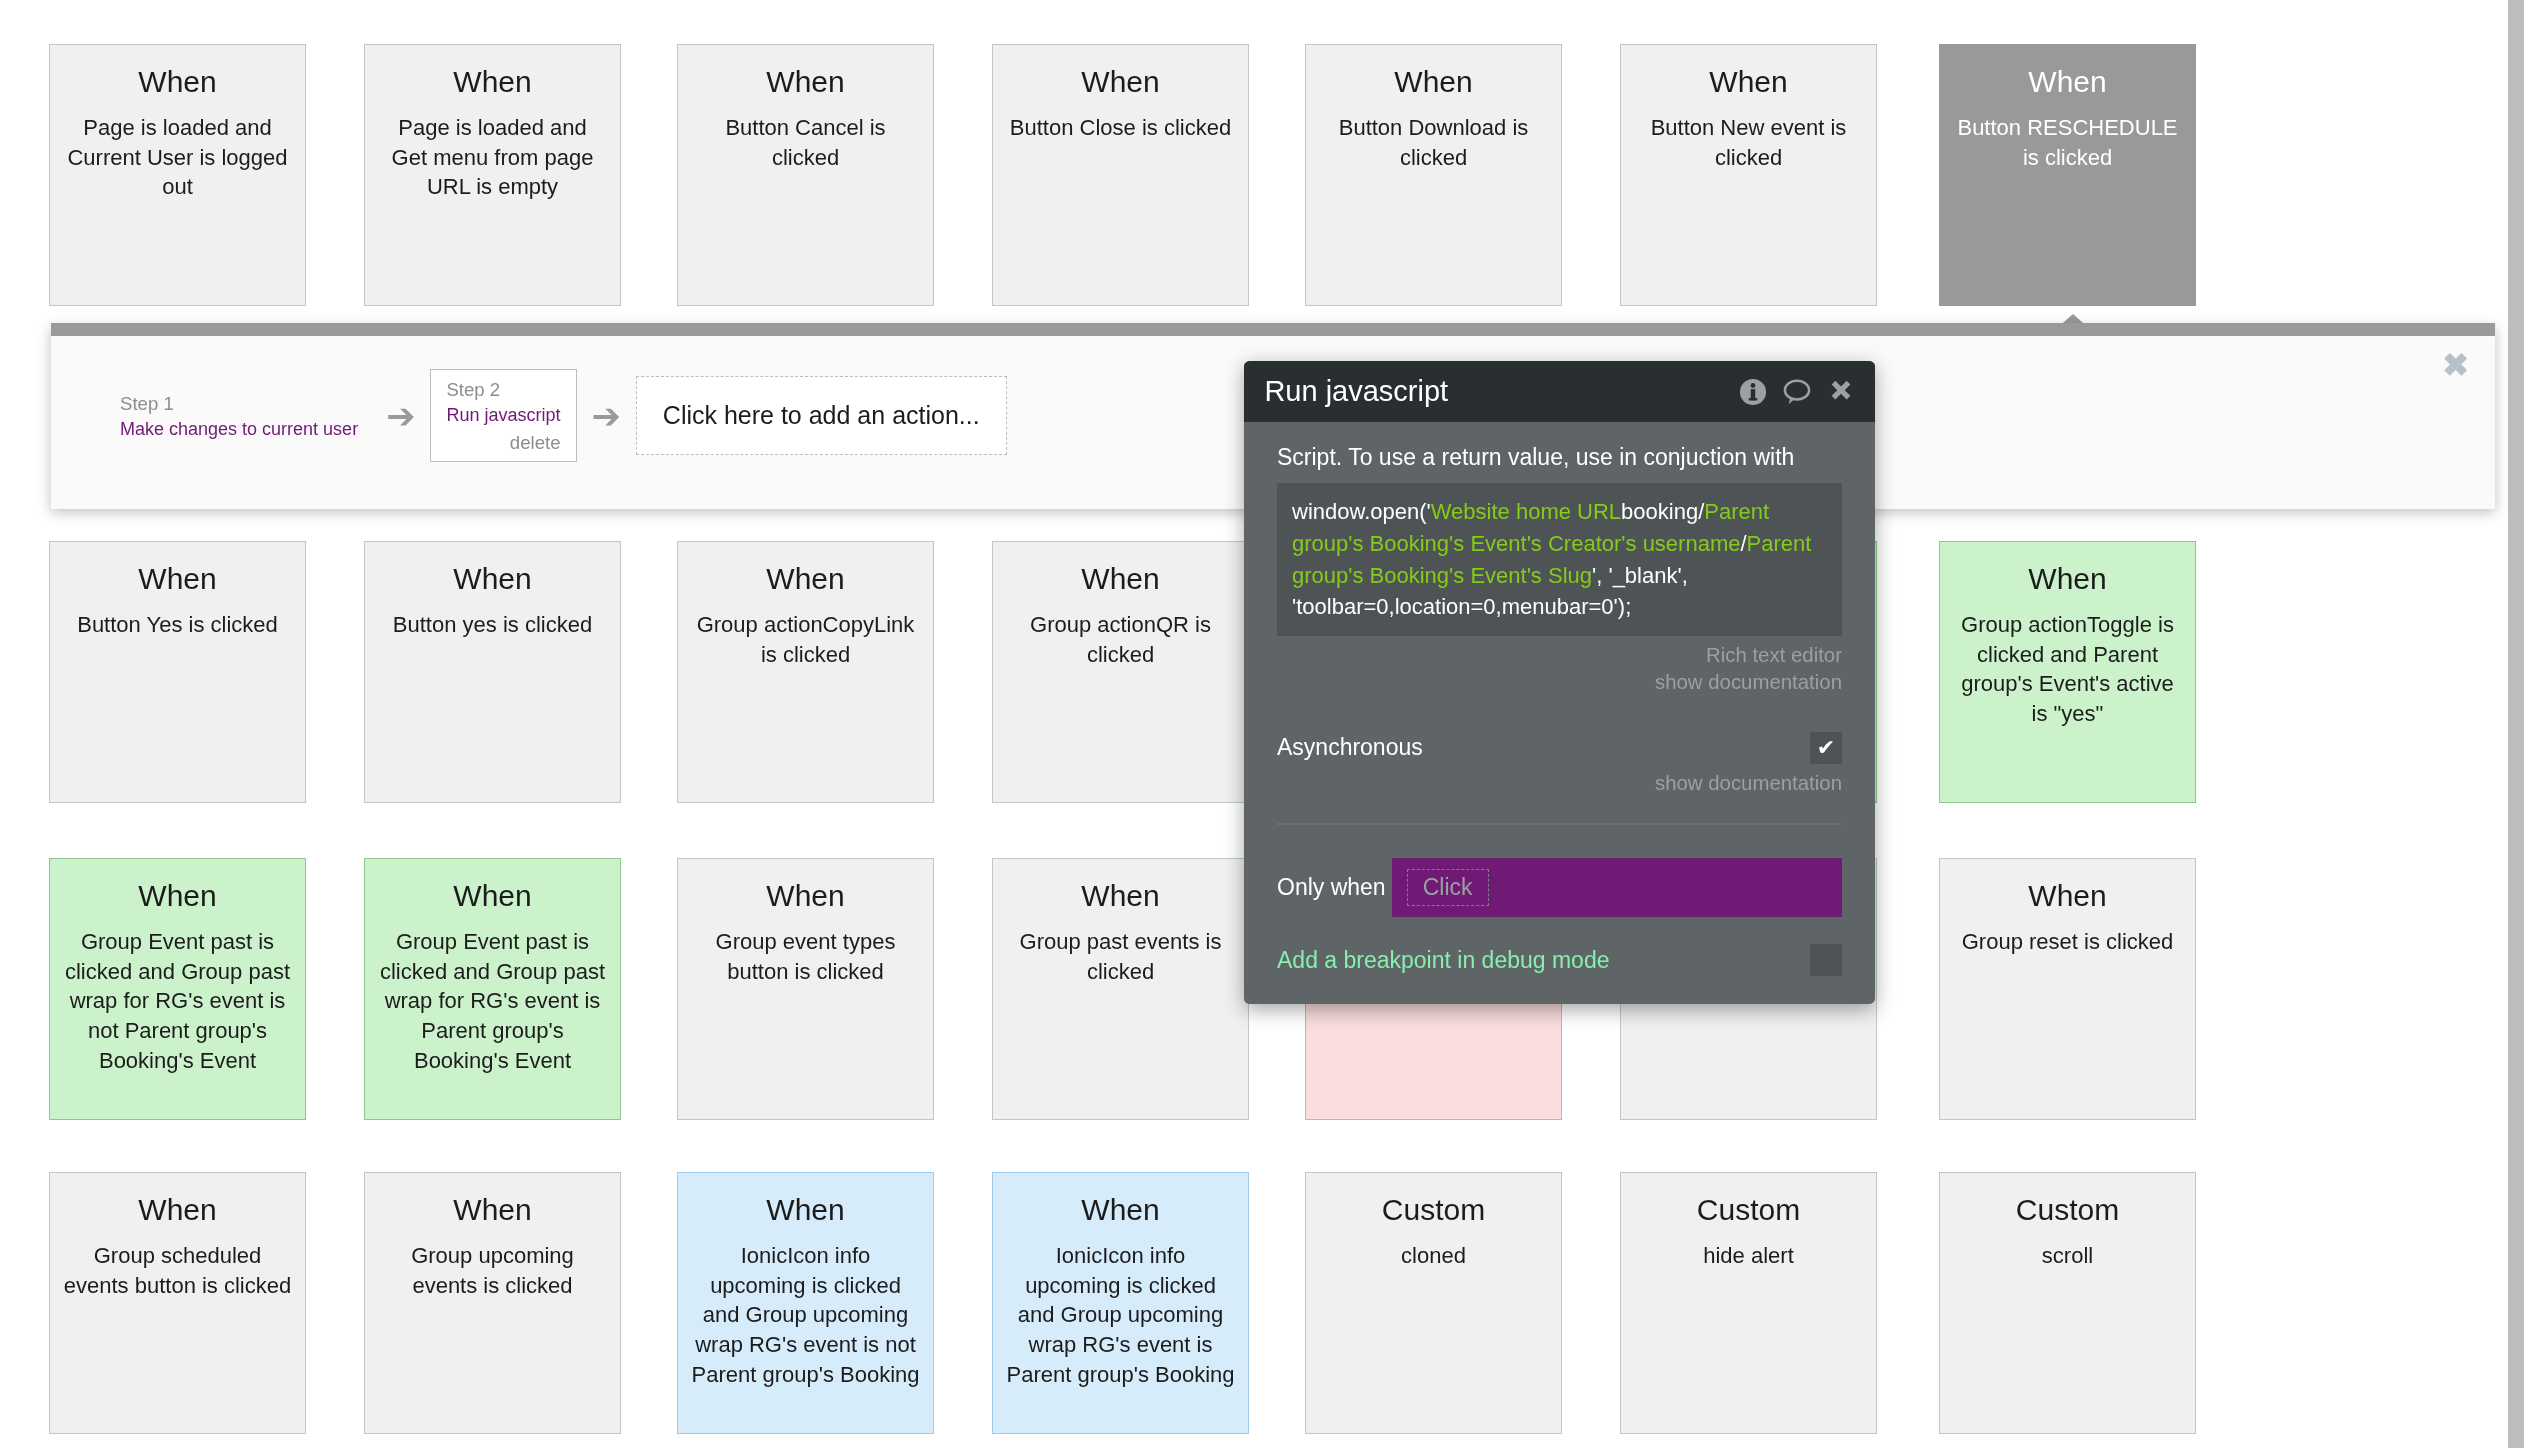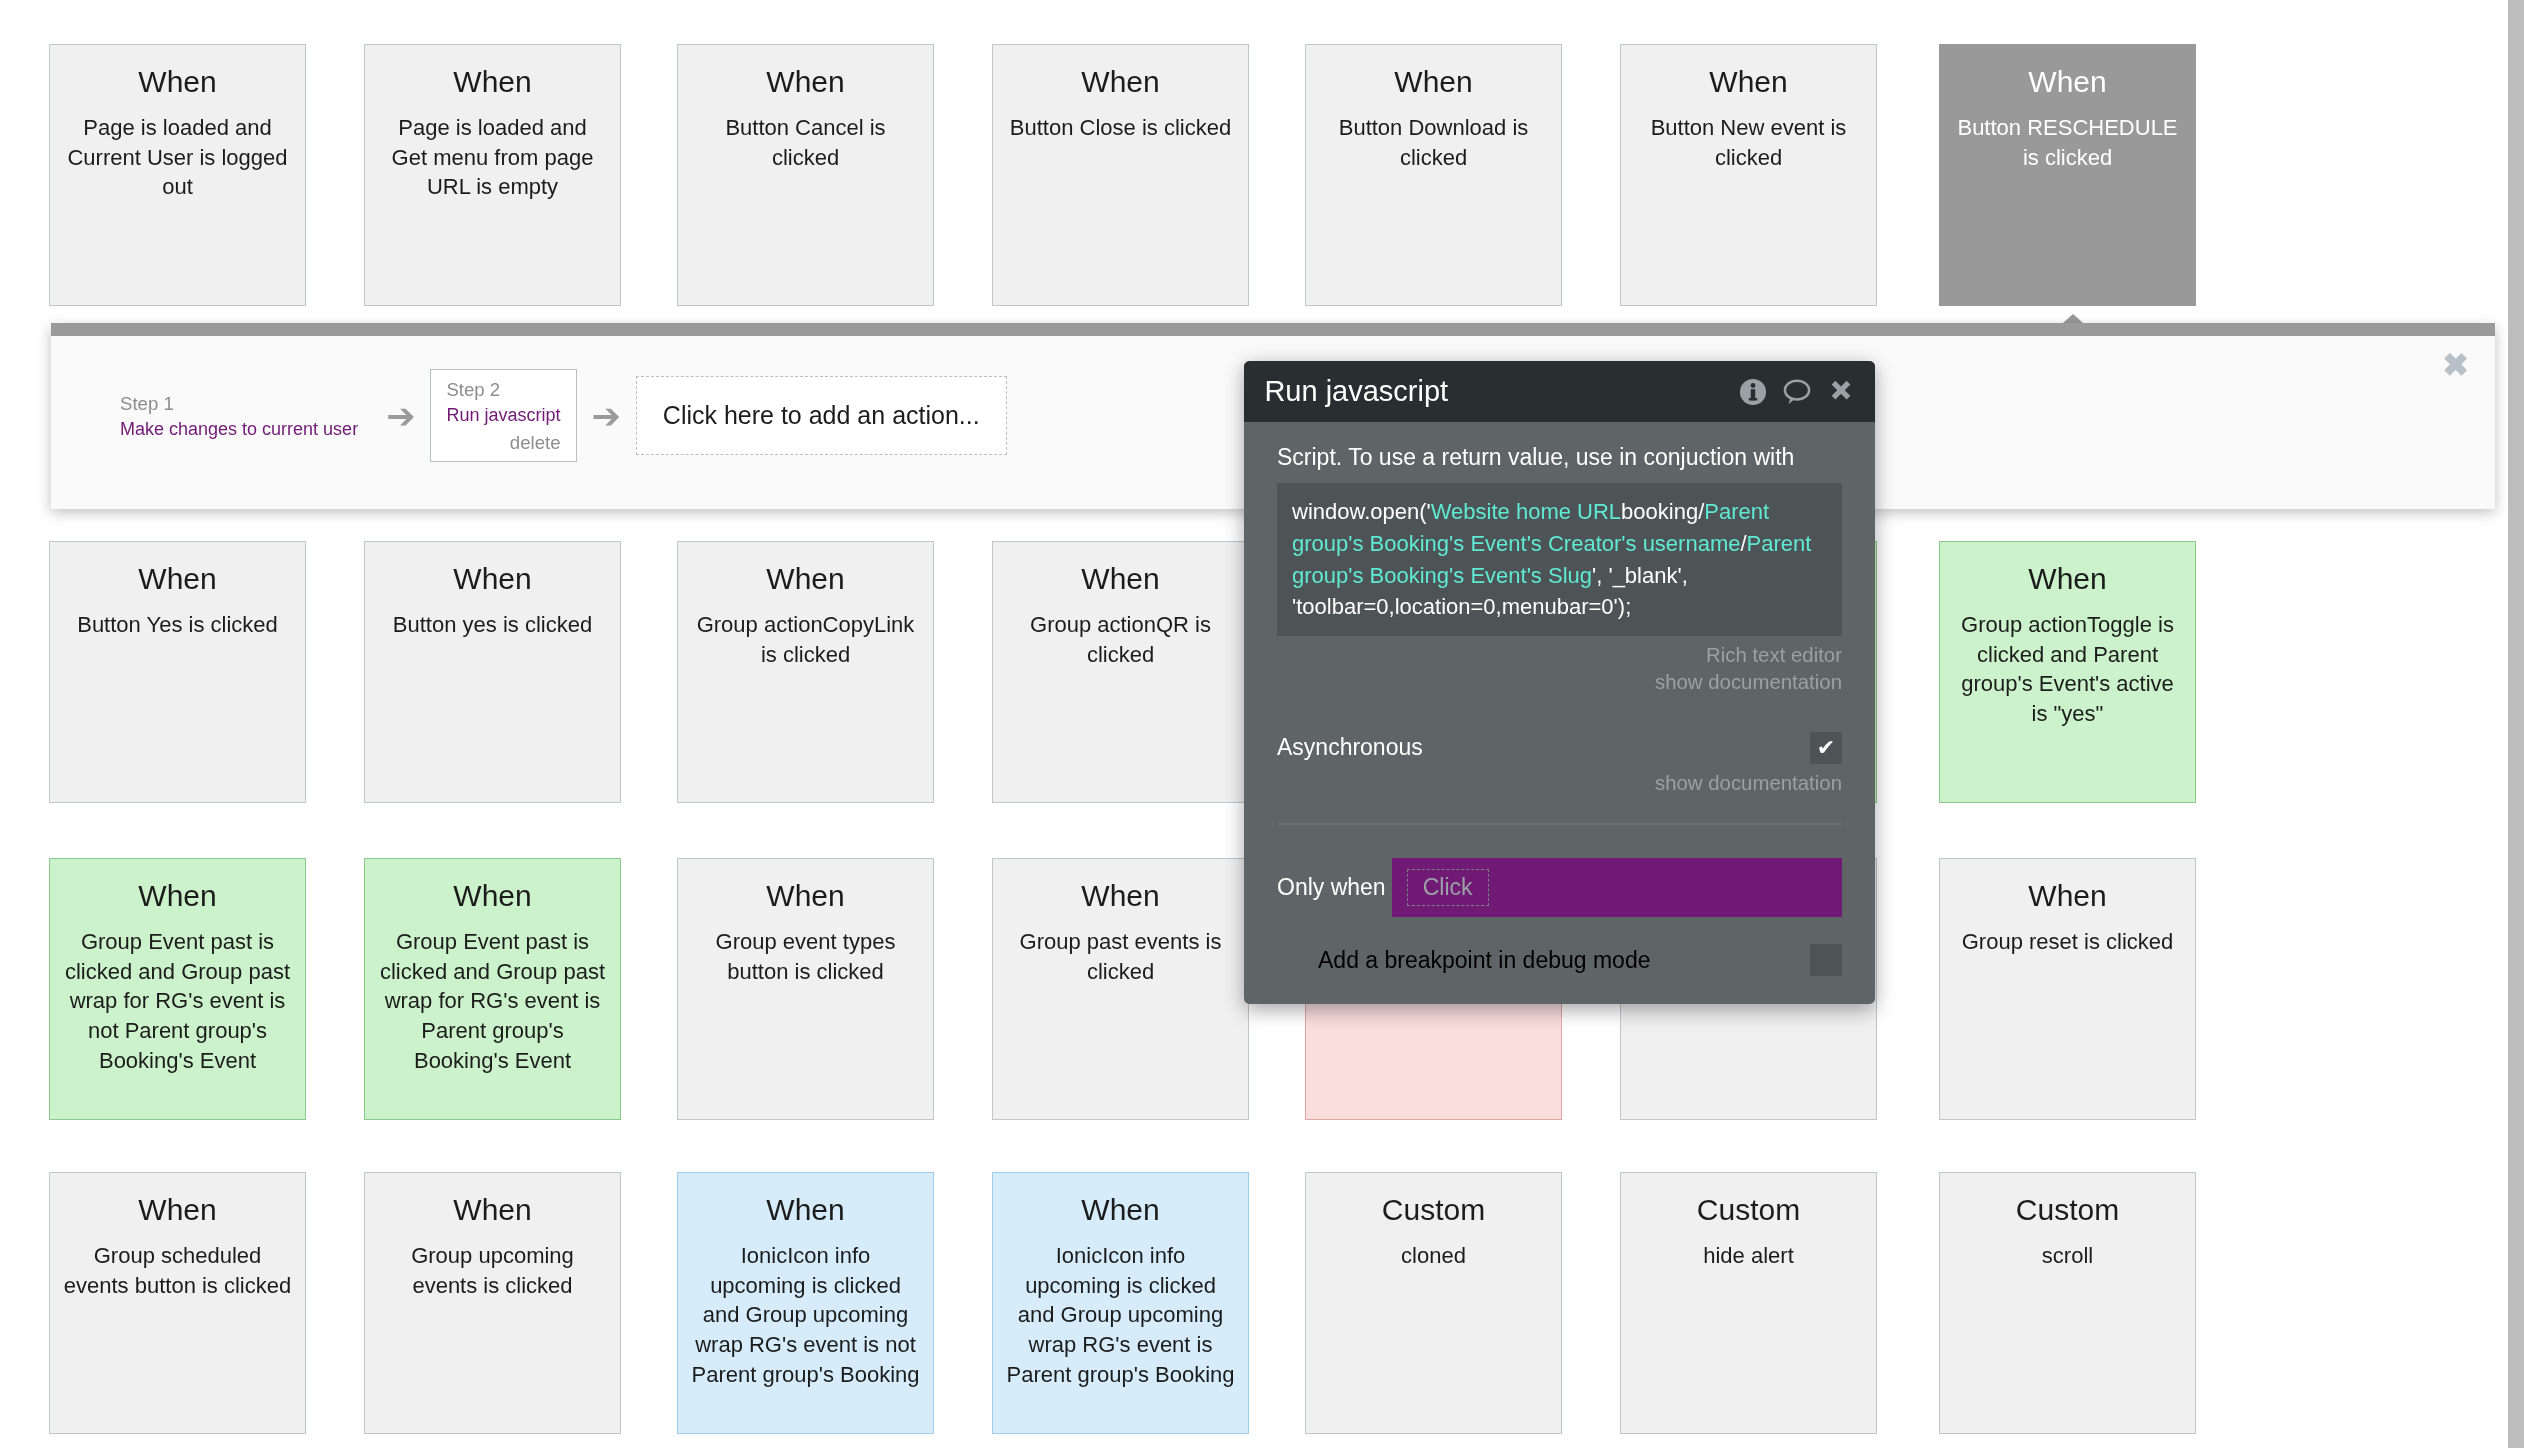--- a/index.html
+++ b/index.html
@@ -184,21 +184,21 @@
     margin-bottom: 9.3px;
   }
   .code-box {
     background: #4e5356;
     padding: 13px 15px;
     font-size: 22px;
     line-height: 1.45;
     color: #ffffff;
     word-wrap: break-word;
   }
-  .code-box .dyn { color: #5eead4; }
+  .code-box .dyn { color: #84cc16; }
   .hint {
     text-align: right;
     color: #9aa0a3;
     font-size: 20.4px;
     line-height: 1.35;
     margin-top: 5.6px;
   }
   .hint .doc { cursor: pointer; display: block; }
   .row {
     display: flex;
@@ -250,24 +250,23 @@
     padding: 3.7px 15px;
     color: #9aa0a3;
     font-size: 23px;
   }
   .breakpoint-row {
     display: flex;
     align-items: center;
     padding: 24px 33px 28px 33px;
   }
   .breakpoint-label {
-    color: #000000;
+    color: #86efac;
     font-size: 23px;
     flex: 1;
-    margin-left: 41px;
   }
 </style>
 </head>
 <body>
 
 <div id="root">
 
   <div class="right-gutter"></div>
 
   <div id="grid-layer">

